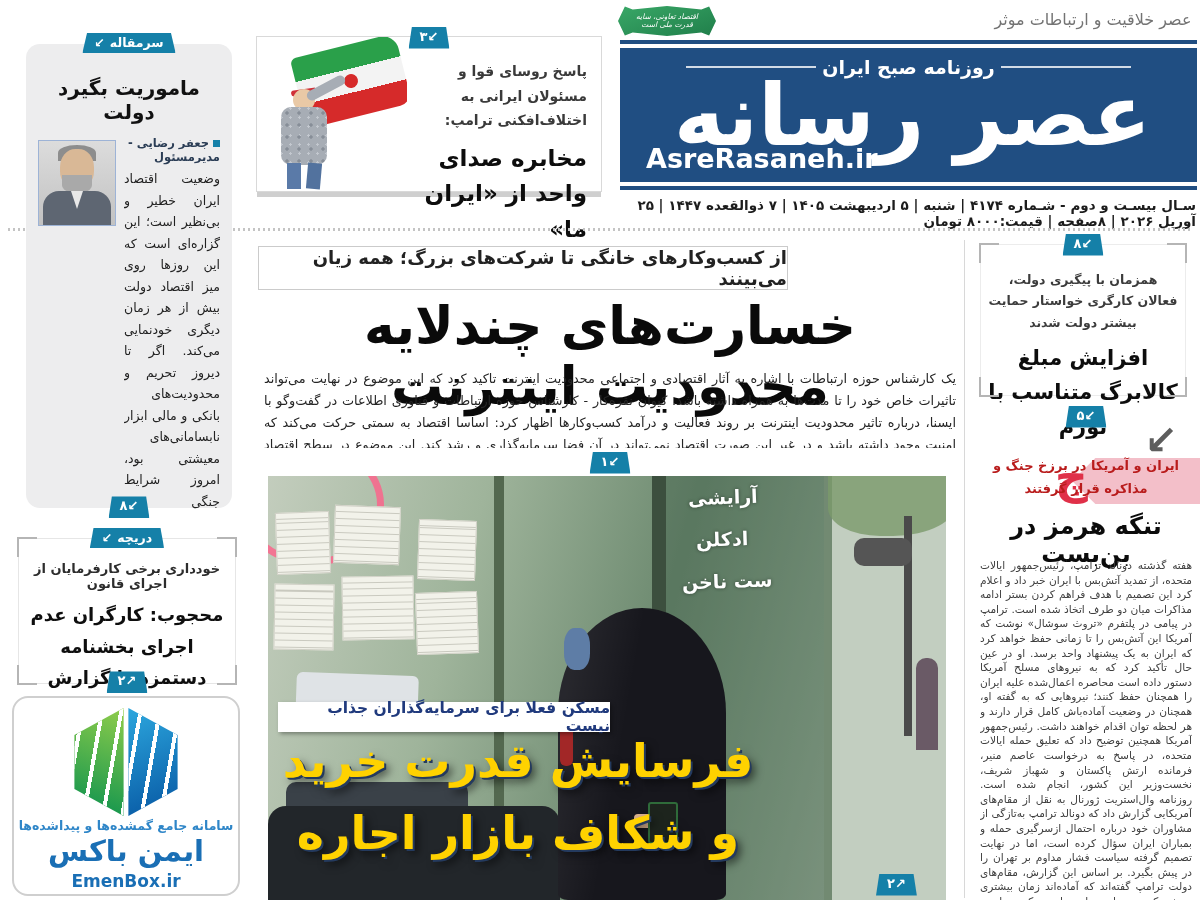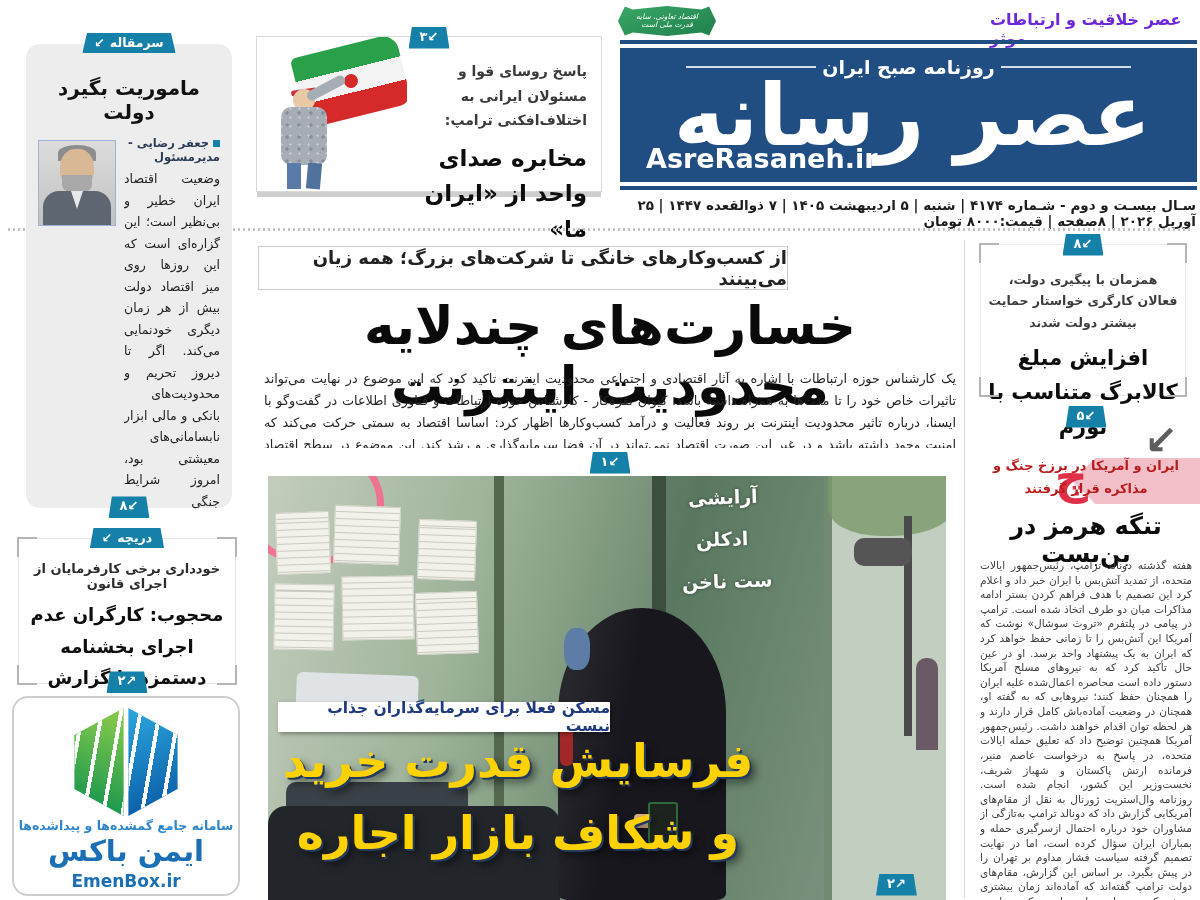--- a/index.html
+++ b/index.html
@@ -1,21 +1,21 @@
 <!DOCTYPE html>
 <html lang="fa"><head>
 <meta charset="utf-8">
 <style>
   html,body{margin:0;padding:0;background:#fff;}
   #page{position:relative;width:1200px;height:900px;background:#ffffff;overflow:hidden;
         font-family:"DejaVu Sans",sans-serif;direction:rtl;color:#1a1a1a;}
   .abs{position:absolute;}
 
   
-  #top-slogan{top:10px;left:990px;width:206px;text-align:left;font-size:16px;font-weight:bold;color:#6d28d9;}
+  #top-slogan{top:10px;left:990px;width:206px;text-align:center;font-size:16px;font-weight:normal;color:#737373;}
   #emblem{left:618px;top:3px;width:98px;height:36px;background:linear-gradient(160deg,#3aa968,#1f7d49);
           clip-path:polygon(0 50%,7% 10%,15% 18%,50% 8%,85% 18%,93% 10%,100% 50%,93% 90%,85% 82%,50% 92%,15% 82%,7% 90%);
           display:flex;align-items:center;justify-content:center;}
   #emblem span{color:#fff;font-size:7.5px;font-style:italic;text-align:center;line-height:1.1;padding:0 8px;}
 
   
   #masthead{left:620px;top:40px;width:577px;height:150px;border-top:4px solid #204e82;border-bottom:4px solid #204e82;padding:4px 0;box-sizing:border-box;}
   #masthead-inner{position:relative;width:100%;height:100%;background:#204e82;color:#fff;}
   .tagline-row{position:absolute;top:8px;left:0;right:0;display:flex;align-items:center;justify-content:center;gap:6px;}
   .tagline-rule{width:130px;height:2px;background:rgba(255,255,255,.8);}

